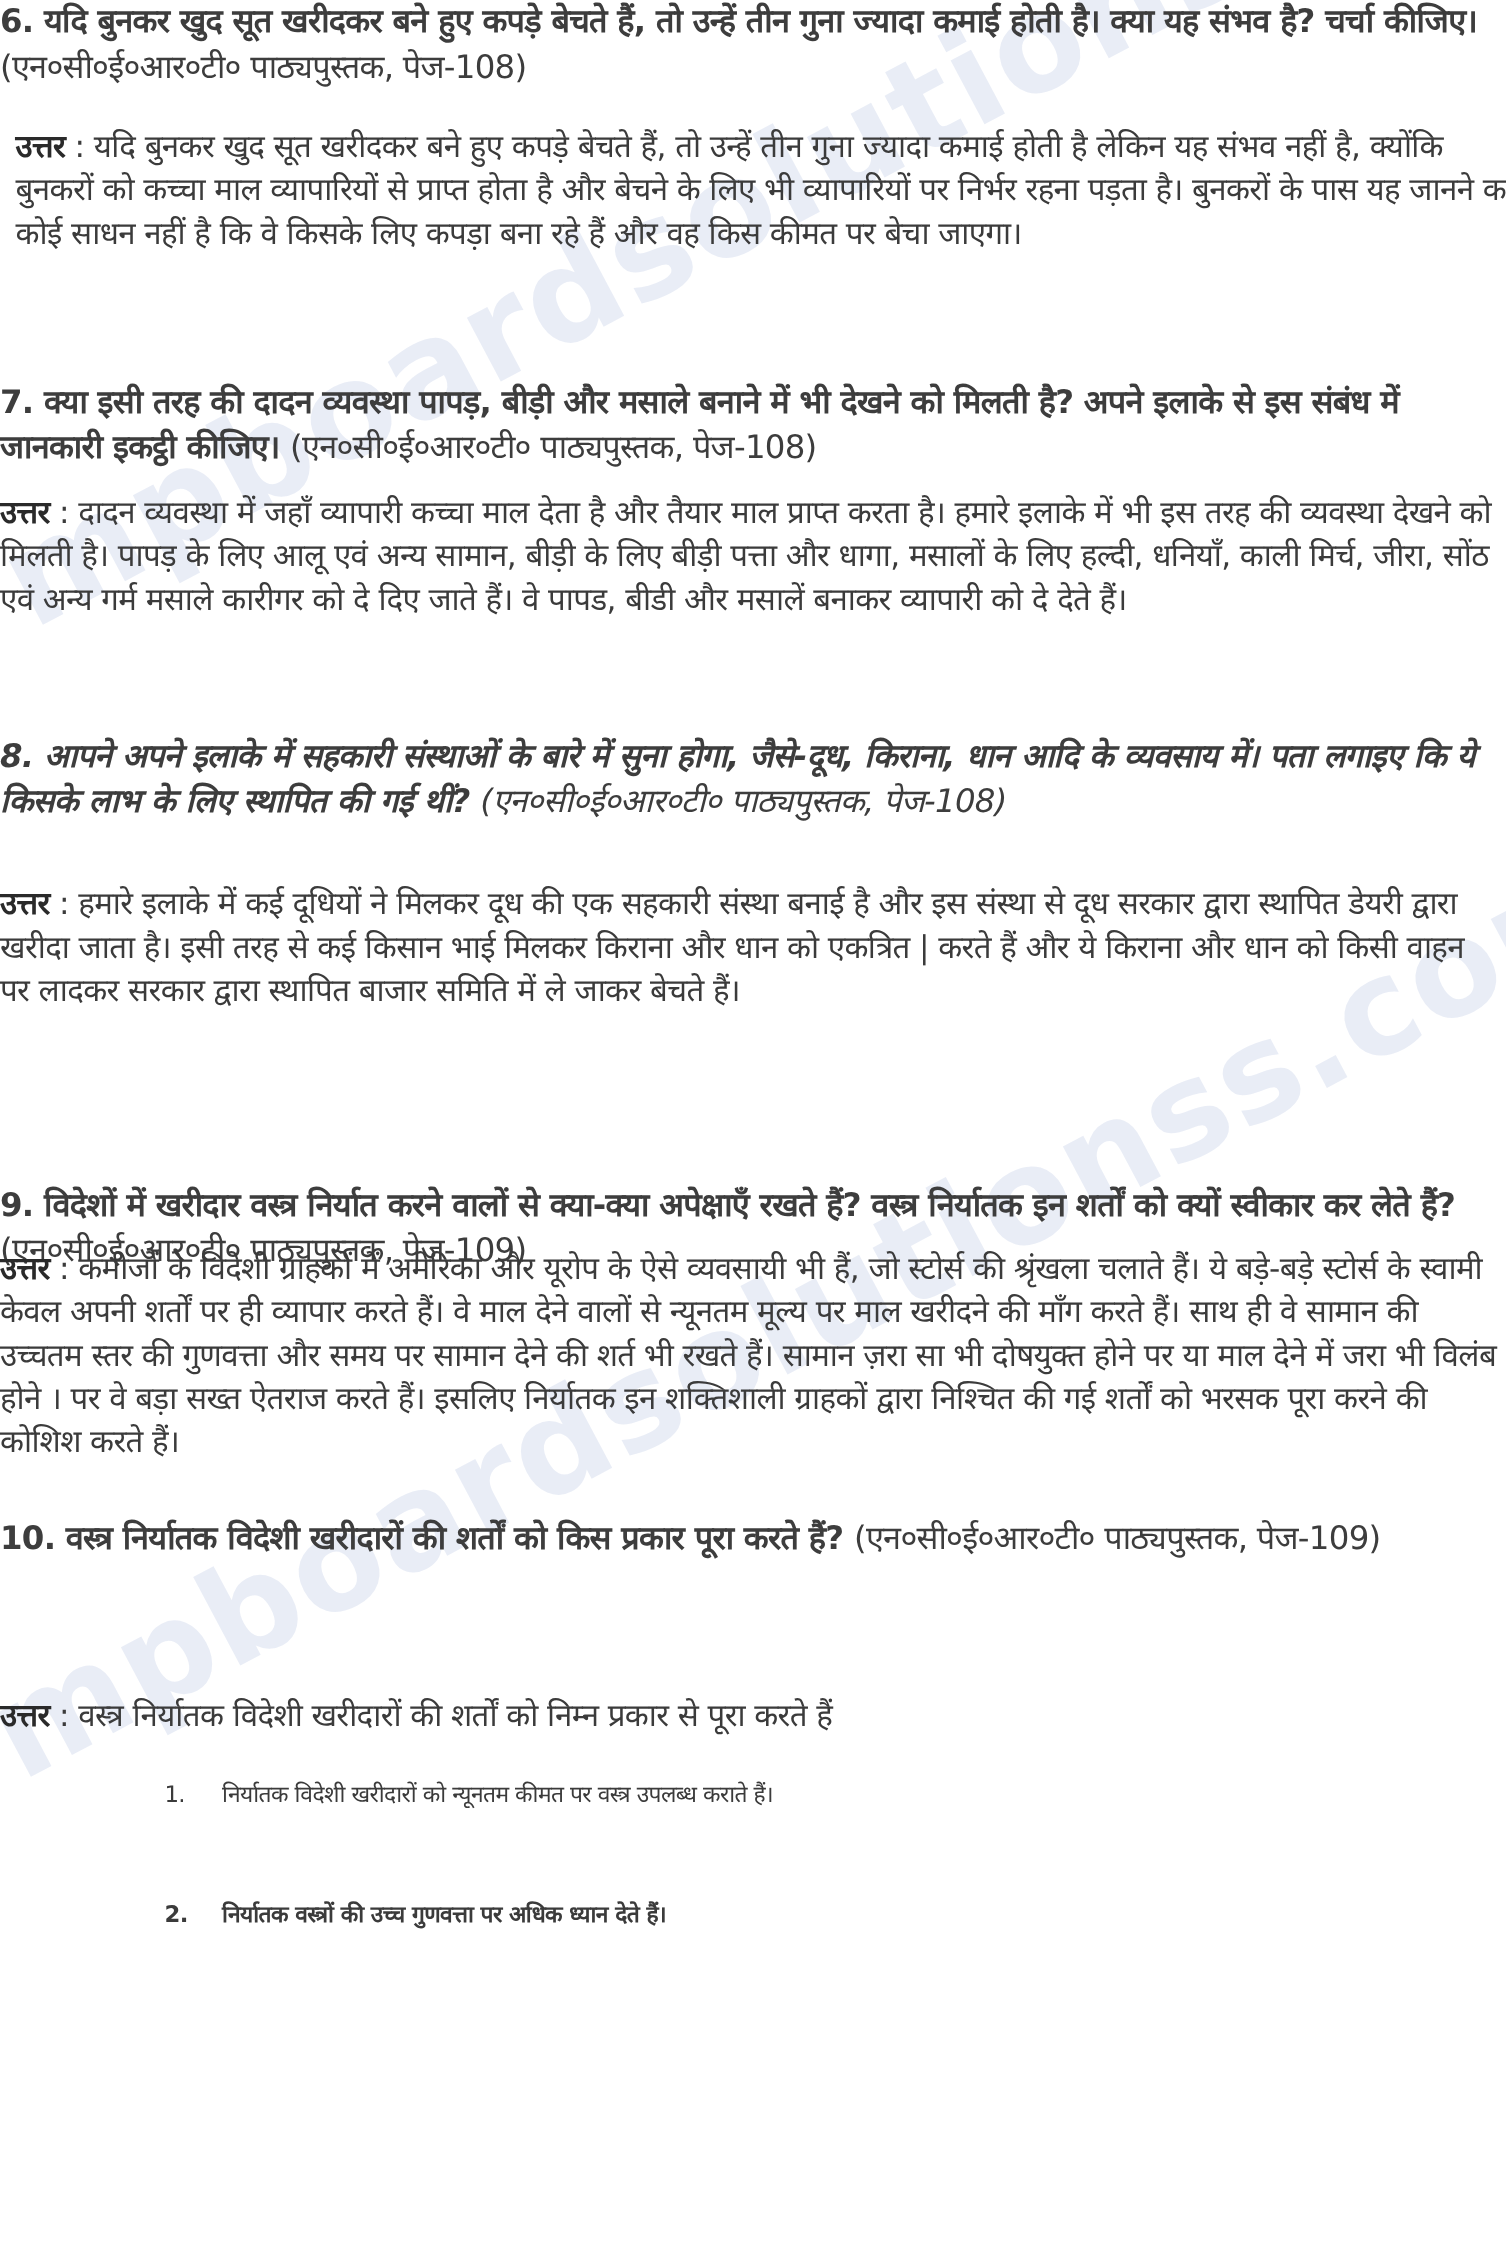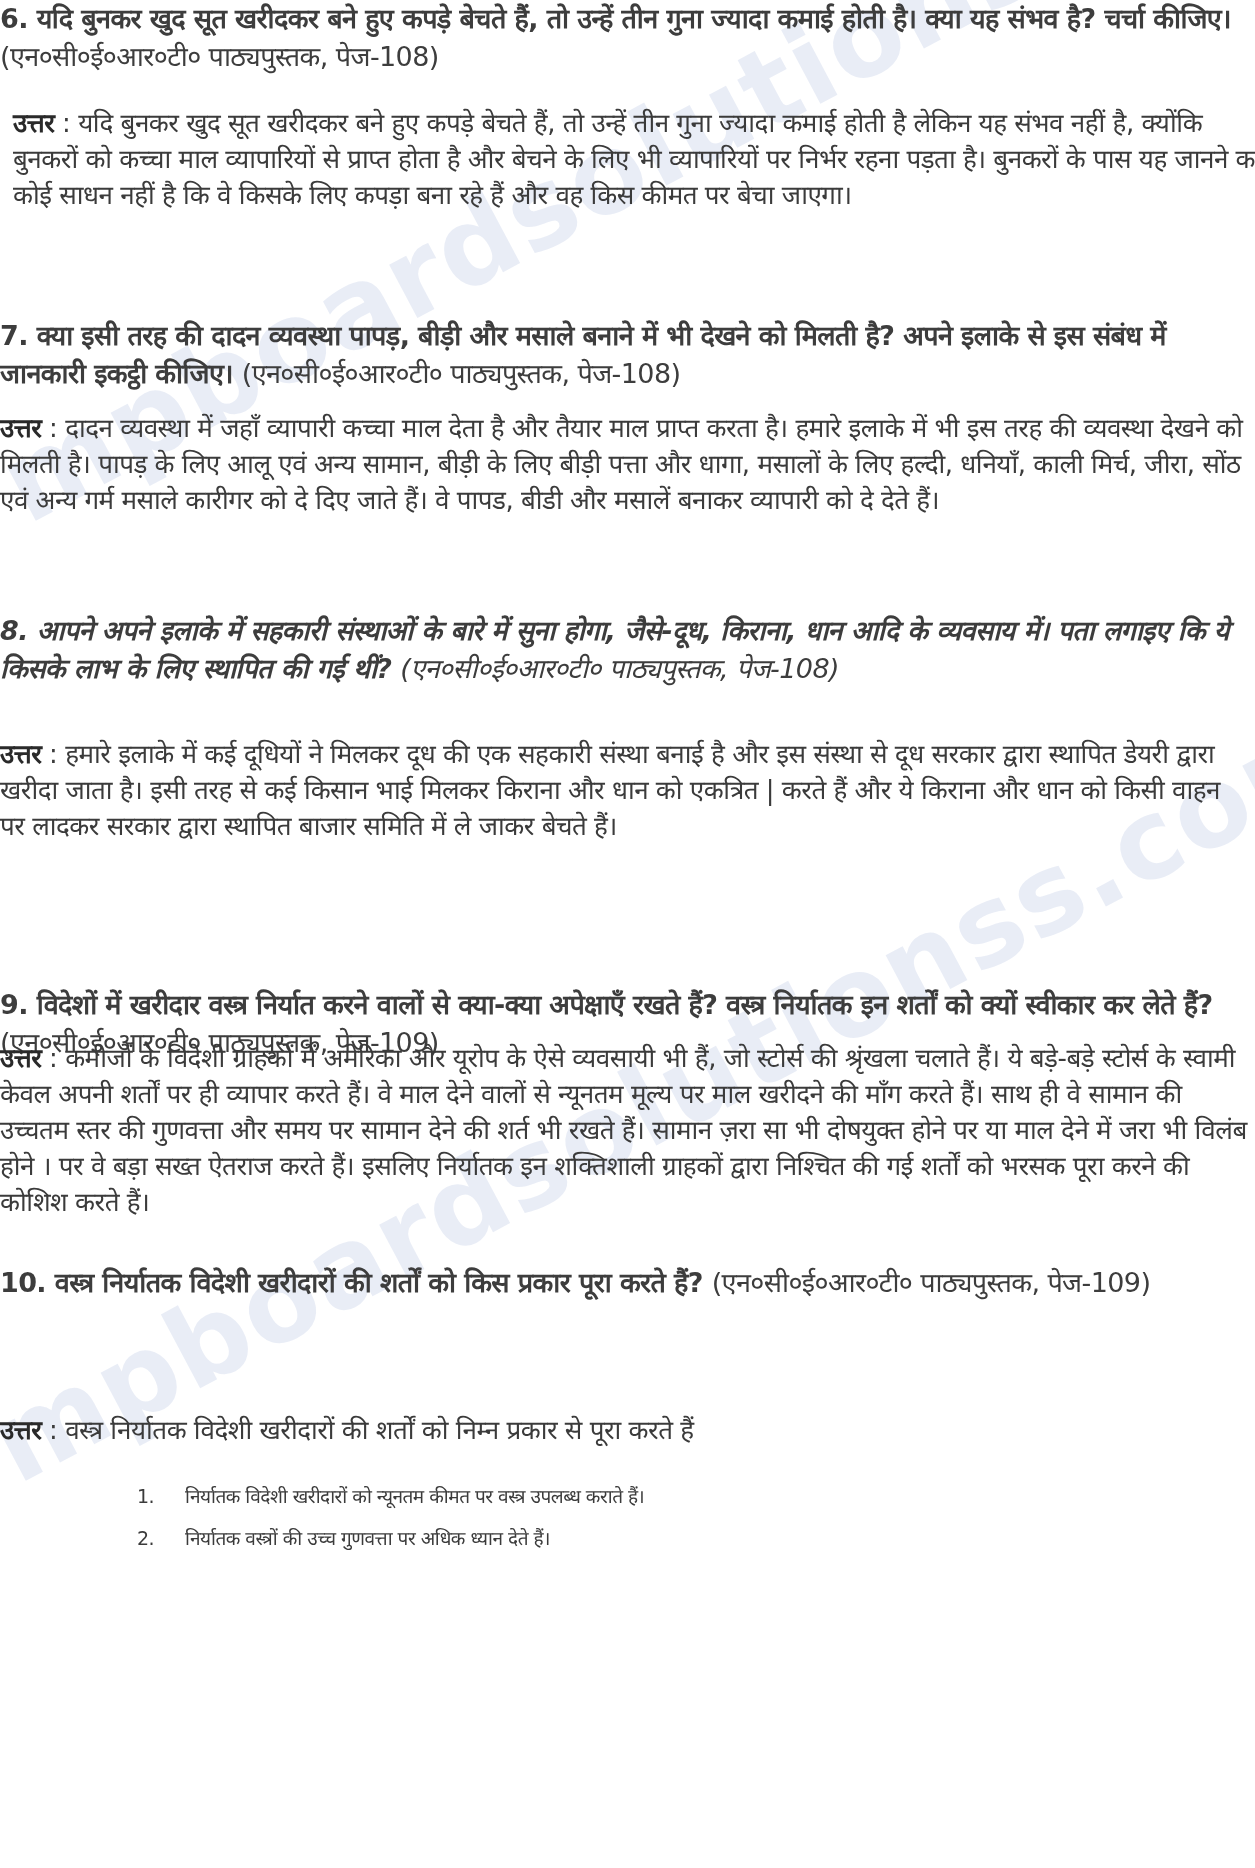--- a/index.html
+++ b/index.html
@@ -146,18 +146,18 @@
   <section class="block" style="top:1412px;">
     <p class="answer">
       <span class="ans-label">उत्तर</span><span> : वस्त्र निर्यातक विदेशी खरीदारों की शर्तों को निम्न प्रकार से पूरा करते हैं</span>
     </p>
   </section>
 
   <ul class="list">
     <li style="top:1478px;">
       <span class="num">1.</span><span>निर्यातक विदेशी खरीदारों को न्यूनतम कीमत पर वस्त्र उपलब्ध कराते हैं।</span>
     </li>
-    <li style="top:1520px;">
+    <li style="top:1578px;font-weight:bold;">
       <span class="num">2.</span><span>निर्यातक वस्त्रों की उच्च गुणवत्ता पर अधिक ध्यान देते हैं।</span>
     </li>
   </ul>
 
 </div>
 
 </body></html>

